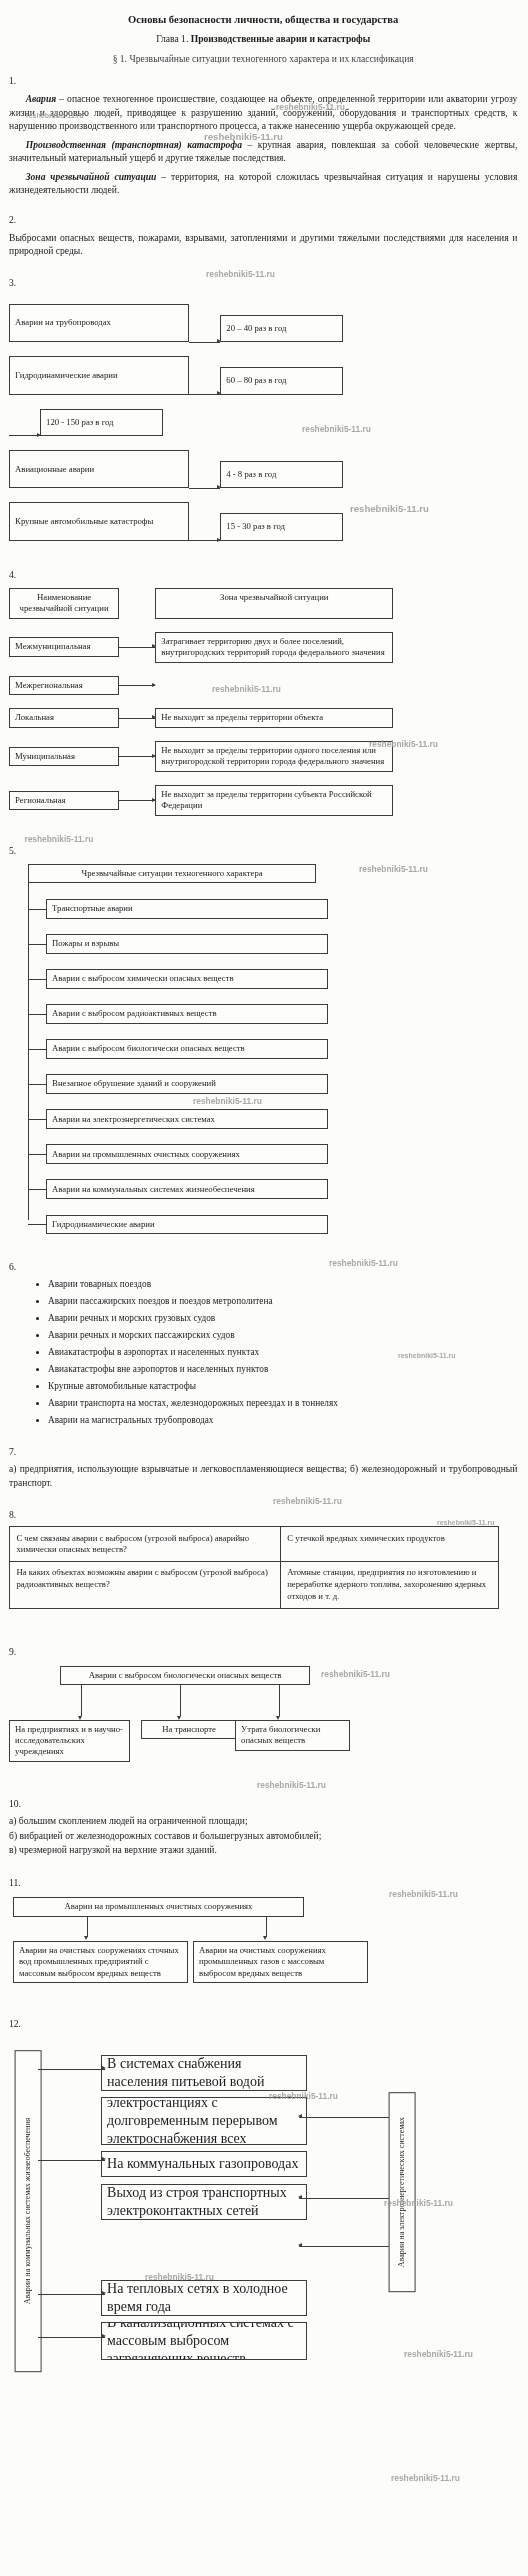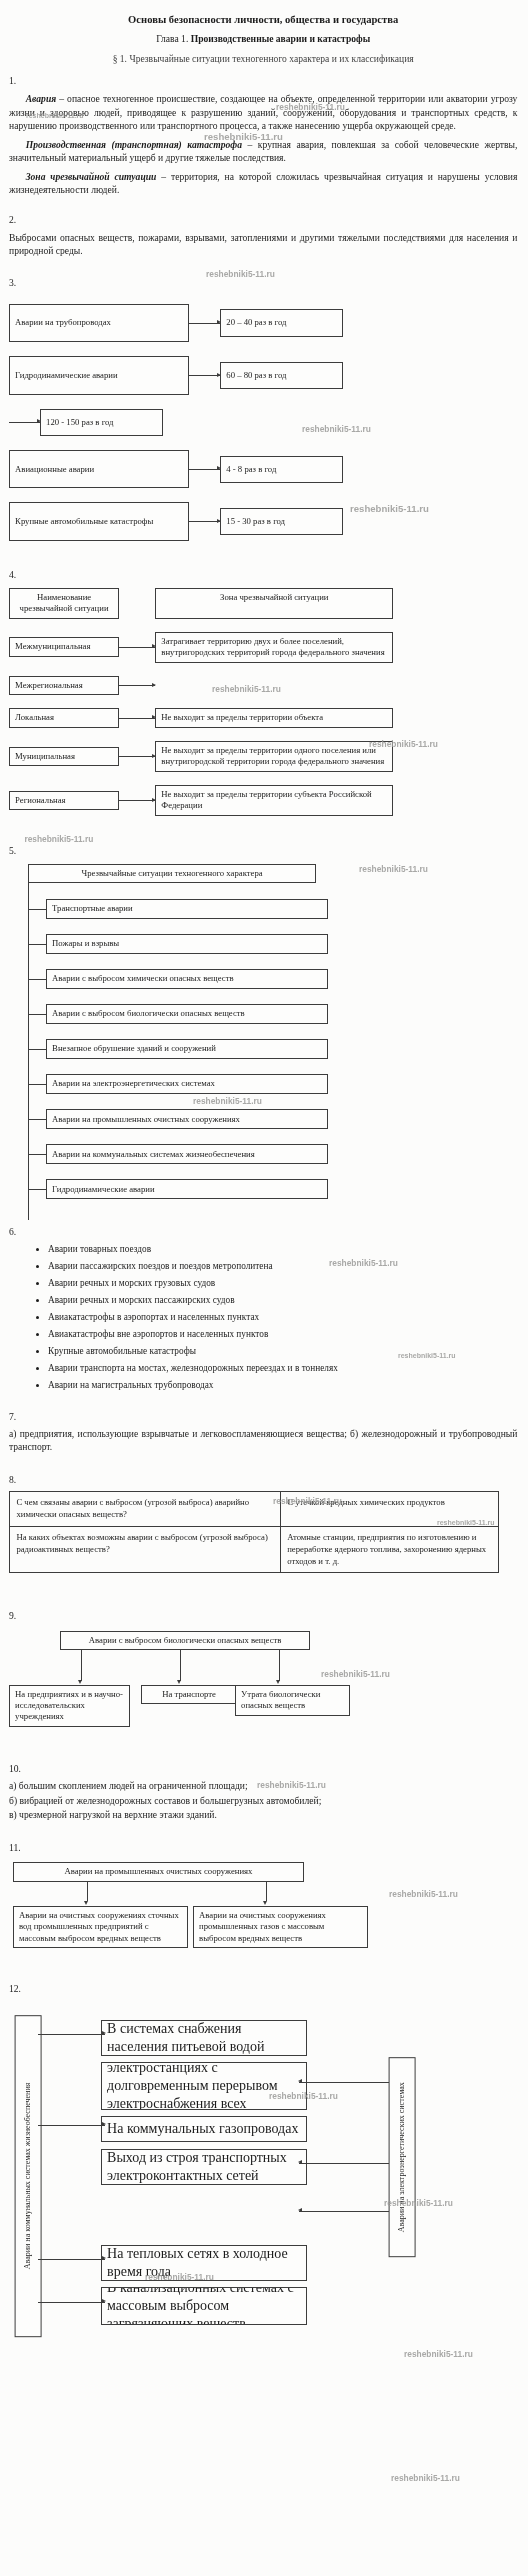--- a/index.html
+++ b/index.html
@@ -37,21 +37,21 @@
   
   .wm{position:absolute;color:#9a9a98;font-family:"Liberation Sans","DejaVu Sans",sans-serif;
       font-weight:700;font-size:8.4px;opacity:.85;white-space:nowrap;z-index:5;}
   .wm.big{font-size:9.6px;}
   .wm.small{font-size:7px;}
   
   .s1{margin-top:9px;} .s2{margin-top:16.7px;} .s3{margin-top:19px;} .s4{margin-top:27px;}
   .s5{margin-top:28px;} .s6{margin-top:26px;} .s7{margin-top:18px;} .s8{margin-top:19px;}
   .s9{margin-top:36px;} .s10{margin-top:23px;} .s11{margin-top:19px;} .s12{margin-top:22px;}
   
-  .frow{display:flex;align-items:center;margin-top:14px;}
+  .frow{display:flex;align-items:flex-end;margin-top:14px;}
   .s3 .lbx{flex:0 0 168px;min-height:30px;display:flex;align-items:center;}
   .s3 .vbx{flex:0 0 111px;min-height:19px;display:flex;align-items:center;}
   
   .s4head{display:flex;margin-top:6.4px;}
   .s4 .nbx{flex:0 0 98px;align-self:center;}
   .s4 .hsp{flex:0 0 36px;}
   .s4 .zbx{flex:0 0 226px;}
   .s4 .harrow{flex:0 0 36px;width:36px;}
   .frow4{display:flex;align-items:center;margin-top:13px;}
   
@@ -193,20 +193,21 @@
     </section>
 
     <section class="sec s5">
       <div class="num">5.</div>
       <div class="c5">
         <div class="bx t5 tc">Чрезвычайные ситуации техногенного характера</div>
         <div class="spine5"></div>
         <div class="bx i5">Транспортные аварии</div>
         <div class="bx i5">Пожары и взрывы</div>
         <div class="bx i5">Аварии с выбросом химически опасных веществ</div>
+        <div class="bx i5">Аварии с выбросом радиоактивных веществ</div>
         <div class="bx i5">Аварии с выбросом биологически опасных веществ</div>
         <div class="bx i5">Внезапное обрушение зданий и сооружений</div>
         <div class="bx i5">Аварии на электроэнергетических системах</div>
         <div class="bx i5">Аварии на промышленных очистных сооружениях</div>
         <div class="bx i5">Аварии на коммунальных системах жизнеобеспечения</div>
         <div class="bx i5">Гидродинамические аварии</div>
       </div>
     </section>
 
     <section class="sec s6">

